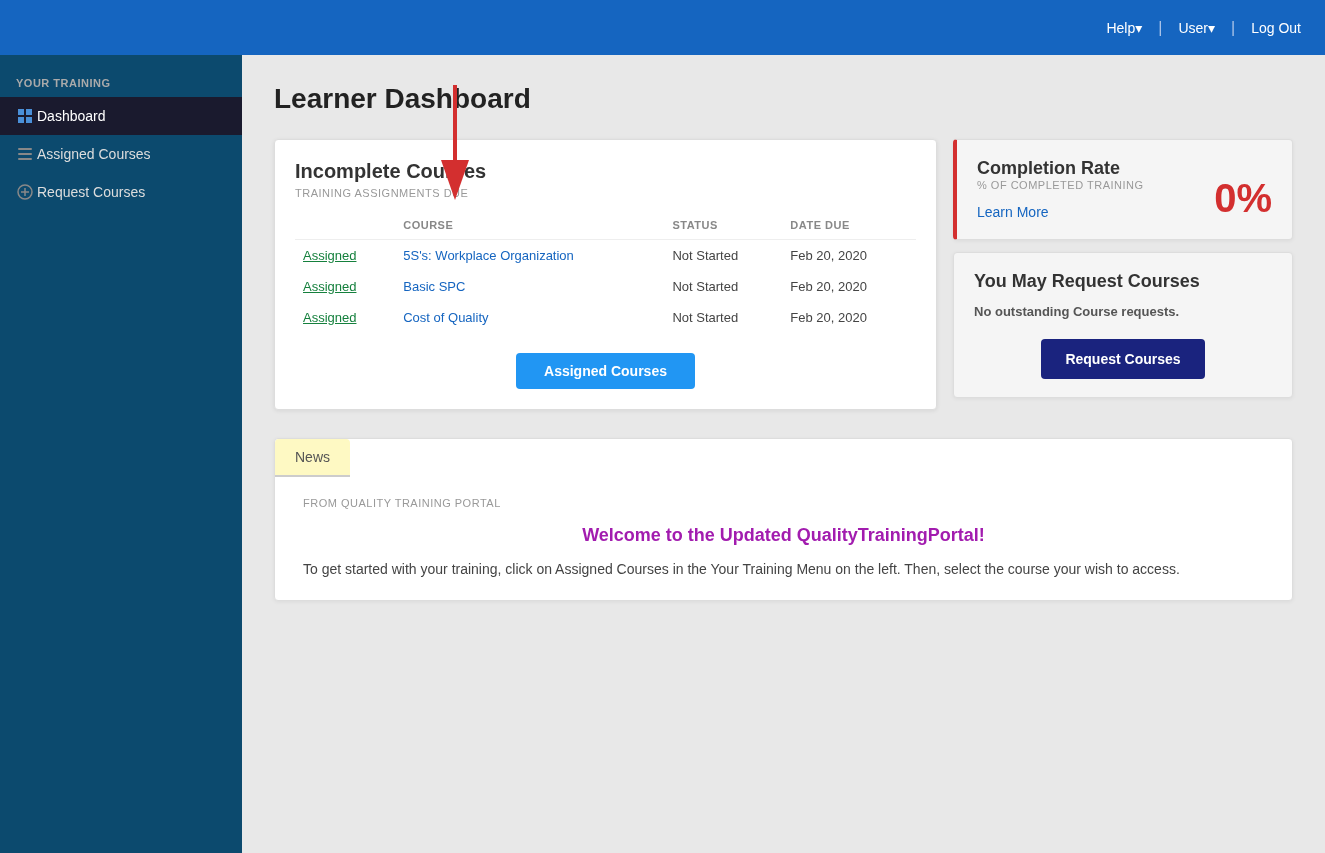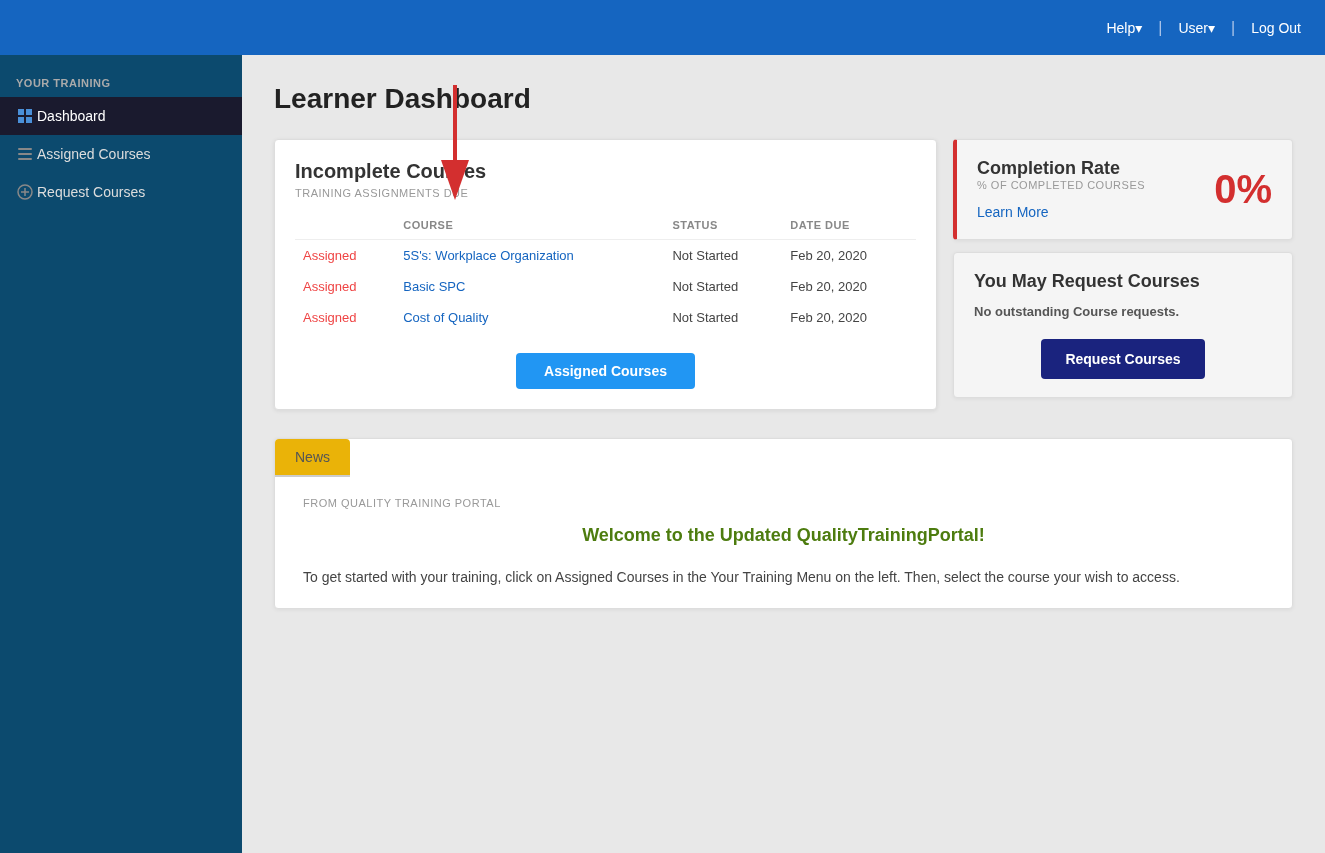--- a/index.html
+++ b/index.html
@@ -144,21 +144,21 @@
       text-align: left;
       padding: 4px 8px 8px 8px;
       border-bottom: 1px solid #eee;
     }
     .course-table td {
       padding: 8px 8px;
       font-size: 13px;
       color: #444;
       vertical-align: top;
     }
-    .course-table td.type-col { color: #ef4444; }
+    .course-table td.type-col { color: #15803d; text-decoration: underline; }
     .course-link { color: #1565c0; text-decoration: none; cursor: pointer; }
     .btn-assigned {
       background: #2196f3;
       color: #fff;
       border: none;
       padding: 10px 28px;
       border-radius: 4px;
       font-size: 14px;
       font-weight: bold;
       cursor: pointer;
@@ -178,21 +178,21 @@
     
     .right-col { width: 340px; flex-shrink: 0; display: flex; flex-direction: column; gap: 12px; }
 
     .completion-card {
       background: #f5f5f5;
       border: 1px solid #ddd;
       border-left: 4px solid #d32f2f;
       border-radius: 4px;
       padding: 18px 20px;
       display: flex;
-      align-items: center;
+      align-items: flex-end;
       justify-content: space-between;
       box-shadow: 0 1px 4px rgba(0,0,0,0.06);
     }
     .completion-text-area {}
     .completion-title { font-size: 18px; font-weight: bold; color: #333; }
     .completion-subtitle { font-size: 11px; color: #999; letter-spacing: 0.5px; margin-bottom: 12px; }
     .completion-learn-more { color: #1565c0; font-size: 14px; text-decoration: none; cursor: pointer; }
     .completion-rate { font-size: 40px; font-weight: bold; color: #d32f2f; }
 
     .request-card {
@@ -220,30 +220,30 @@
     
     .news-section {
       background: #fff;
       border: 1px solid #ddd;
       border-radius: 4px;
       box-shadow: 0 1px 4px rgba(0,0,0,0.06);
     }
     .news-tab {
       display: inline-block;
       padding: 10px 20px;
-      background: #eab308;
+      background: #fef9c3;
       border-bottom: 2px solid #ccc;
       font-size: 14px;
       color: #555;
       cursor: pointer;
       border-radius: 4px 4px 0 0;
     }
     .news-body { padding: 20px 28px; }
     .news-source { font-size: 11px; color: #999; letter-spacing: 0.5px; margin-bottom: 16px; }
-    .news-headline { font-size: 18px; color: #4d7c0f; font-weight: bold; text-align: center; margin-bottom: 20px; }
+    .news-headline { font-size: 18px; color: #a21caf; font-weight: bold; text-align: center; margin-bottom: 12px; }
     .news-body-text { font-size: 14px; color: #444; line-height: 1.6; }
   </style>
 </head>
 <body>
 
 <nav class="top-nav">
   <a>
     <span>Help</span><span>▾</span>
   </a>
   <span class="separator">|</span>
@@ -350,21 +350,21 @@
           </table>
 
           <button class="btn-assigned">Assigned Courses</button>
         </div>
 
         <div class="right-col">
 
           <div class="completion-card">
             <div class="completion-text-area">
               <div class="completion-title">Completion Rate</div>
-              <div class="completion-subtitle">% OF COMPLETED COURSES</div>
+              <div class="completion-subtitle">% OF COMPLETED TRAINING</div>
               <a class="completion-learn-more">Learn More</a>
             </div>
             <div class="completion-rate">0%</div>
           </div>
 
           <div class="request-card">
             <div class="request-card-title">You May Request Courses</div>
             <div class="no-requests">No outstanding Course requests.</div>
             <button class="btn-request">Request Courses</button>
           </div>

